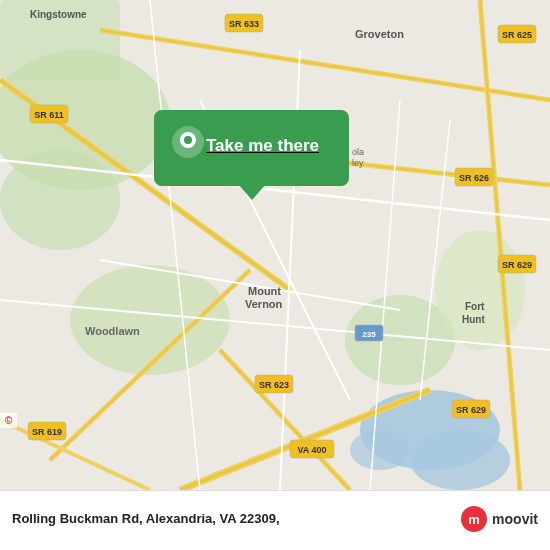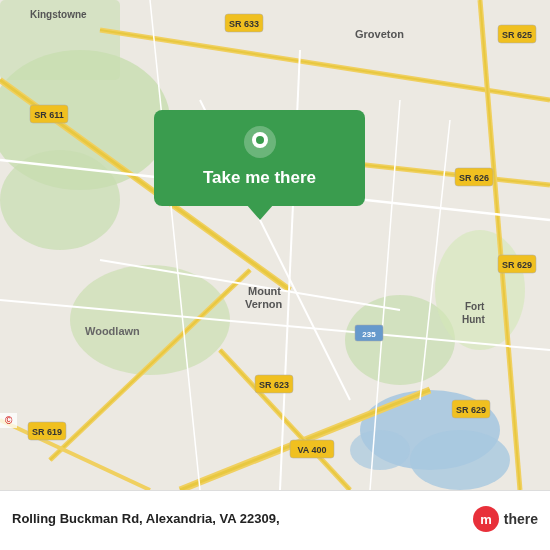--- a/index.html
+++ b/index.html
@@ -58,28 +58,29 @@
       font-size: 14px;
       font-weight: bold;
       color: #333;
     }
 
     
     #callout {
       position: absolute;
       top: 110px;
       left: 154px;
-      width: 211px;
+      width: 195px;
       background: #3a9c4e;
       border-radius: 8px;
       padding: 14px 16px 18px;
       display: flex;
-      flex-direction: column;
+      flex-direction: row;
       align-items: center;
       z-index: 10;
+      text-decoration: underline;
     }
 
     #callout::after {
       content: '';
       position: absolute;
       bottom: -14px;
       left: 50%;
       transform: translateX(-50%);
       border-left: 14px solid transparent;
       border-right: 14px solid transparent;
@@ -233,15 +234,15 @@
 <div id="info-bar">
   <div id="address-block">
     <span id="address-line">Rolling Buckman Rd, Alexandria, VA 22309,</span>
   </div>
   <div id="moovit-logo">
 
     <svg width="28" height="28" viewBox="0 0 28 28" xmlns="http://www.w3.org/2000/svg">
       <circle cx="14" cy="14" r="13" fill="#e8303a"></circle>
       <text x="14" y="19" font-size="13" font-weight="bold" fill="white" text-anchor="middle" font-family="Arial">m</text>
     </svg>
-    <span id="moovit-text">there</span>
+    <span id="moovit-text">moovit</span>
   </div>
 </div>
 
 </body></html>

